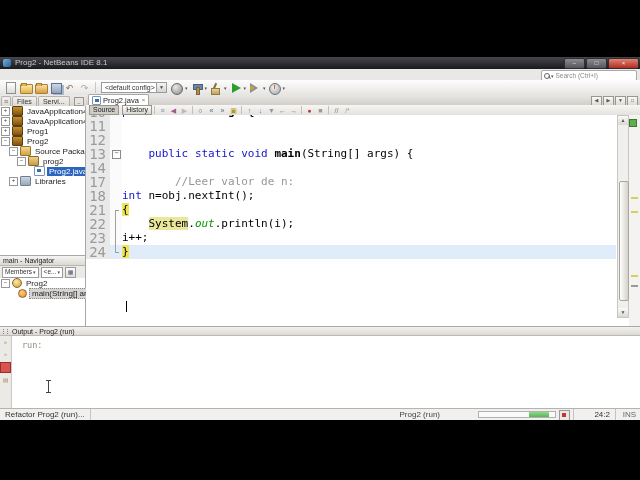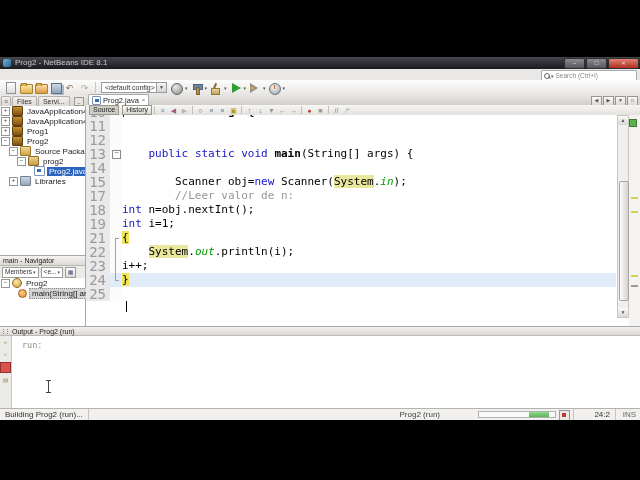--- a/index.html
+++ b/index.html
@@ -347,63 +347,48 @@
               <div class="foldbox">−</div>
             </div>
             <div class="ct"><span class="s-p">    </span><span class="s-kw">public</span><span class="s-p"> </span><span class="s-kw">static</span><span class="s-p"> </span><span class="s-kw">void</span><span class="s-p"> </span><span class="s-bold">main</span><span class="s-p">(String[] args) {</span></div>
           </div>
           <div class="crow">
             <div class="ln">14</div>
             <div class="fold"></div>
             <div class="ct"></div>
           </div>
           <div class="crow">
-            <div class="ln">15</div>
-            <div class="fold"></div>
-            <div class="ct"><span class="s-p">        Scanner obj=</span><span class="s-kw">new</span><span class="s-p"> Scanner(</span><span class="s-occ">System</span><span class="s-p">.</span><span class="s-fld">in</span><span class="s-p">);</span></div>
-          </div>
-          <div class="crow">
             <div class="ln">17</div>
             <div class="fold"></div>
             <div class="ct"><span class="s-p">        </span><span class="s-com">//Leer valor de n:</span></div>
           </div>
           <div class="crow">
             <div class="ln">18</div>
             <div class="fold"></div>
             <div class="ct"><span class="s-kw">int</span><span class="s-p"> n=obj.nextInt();</span></div>
-          </div>
-          <div class="crow">
-            <div class="ln">19</div>
-            <div class="fold"></div>
-            <div class="ct"><span class="s-kw">int</span><span class="s-p"> i=1;</span></div>
           </div>
           <div class="crow">
             <div class="ln">21</div>
             <div class="fold f-start"></div>
             <div class="ct"><span class="s-brace">{</span></div>
           </div>
           <div class="crow">
             <div class="ln">22</div>
             <div class="fold f-mid"></div>
             <div class="ct"><span class="s-p">    </span><span class="s-occ">System</span><span class="s-p">.</span><span class="s-fld">out</span><span class="s-p">.println(i);</span></div>
           </div>
           <div class="crow">
             <div class="ln">23</div>
             <div class="fold f-mid"></div>
             <div class="ct"><span class="s-p">i++;</span></div>
           </div>
           <div class="crow cur">
             <div class="ln">24</div>
             <div class="fold f-end"></div>
             <div class="ct"><span class="s-brace">}</span></div>
-          </div>
-          <div class="crow">
-            <div class="ln">25</div>
-            <div class="fold"></div>
-            <div class="ct"></div>
           </div>
         </div>
       <div class="caretline" style="left:40px;top:186px;"></div>
     </div>
     <div class="vscroll">
       <span class="sarrow" style="top:0;">▲</span>
       <span class="sarrow" style="bottom:0;">▼</span>
       <span class="sthumb"></span>
     </div>
     <div class="estripe">
@@ -424,21 +409,21 @@
         <div class="obi stopbox" style="color: rgb(255, 255, 255);"></div>
         <div class="obi" style="color: rgb(168, 148, 106);">▤</div>
       </div>
     <div class="abs outbody">
       <span class="runlabel">run:</span>
       <span class="ibeam"></span>
     </div>
   </div>
 
   <div class="abs statusbar">
-    <span class="abs stleft">Building Prog2 (run)...</span>
+    <span class="abs stleft">Refactor Prog2 (run)...</span>
     <span class="abs sttask">Prog2 (run)</span>
     <span class="abs ptrack">
         <span class="pfill" id="pfill" style="left: 66%; width: 26%;"></span>
       </span>
     <span class="abs ststop"></span>
     <span class="abs stsep" style="right:66px;"></span>
     <span class="abs stcaret">24:2</span>
     <span class="abs stsep" style="right:24px;"></span>
     <span class="abs stmode">INS</span>
   </div>

